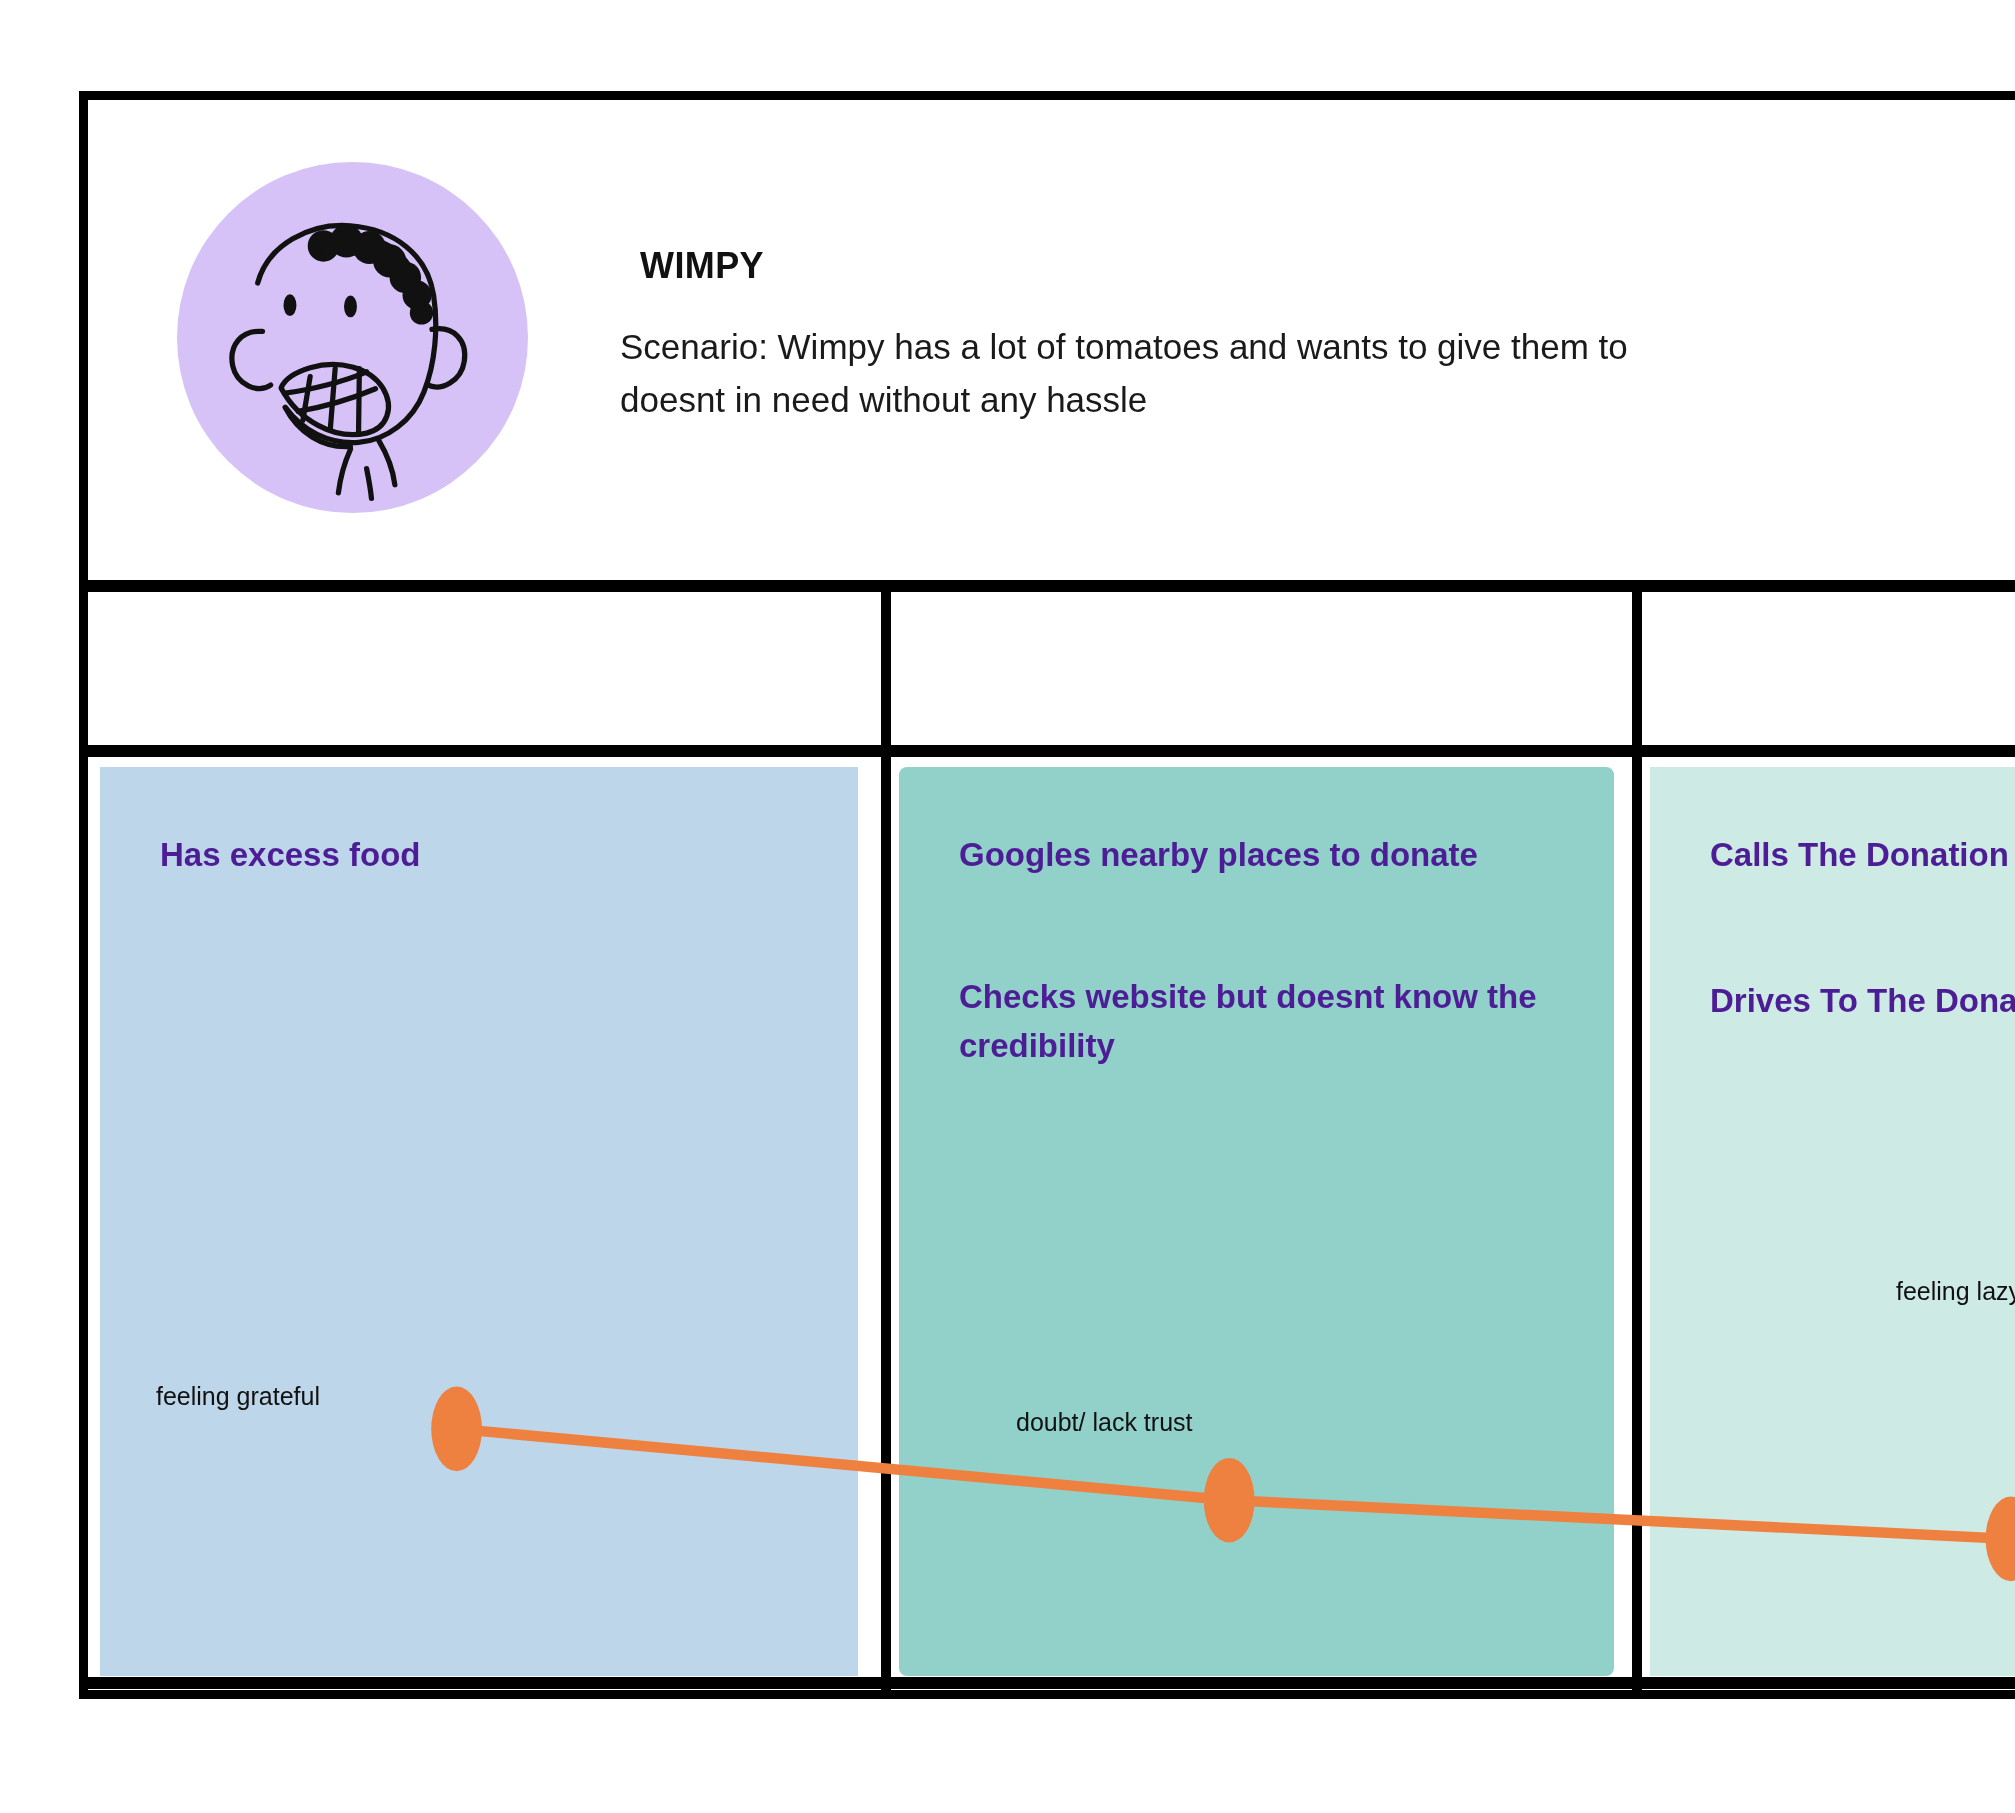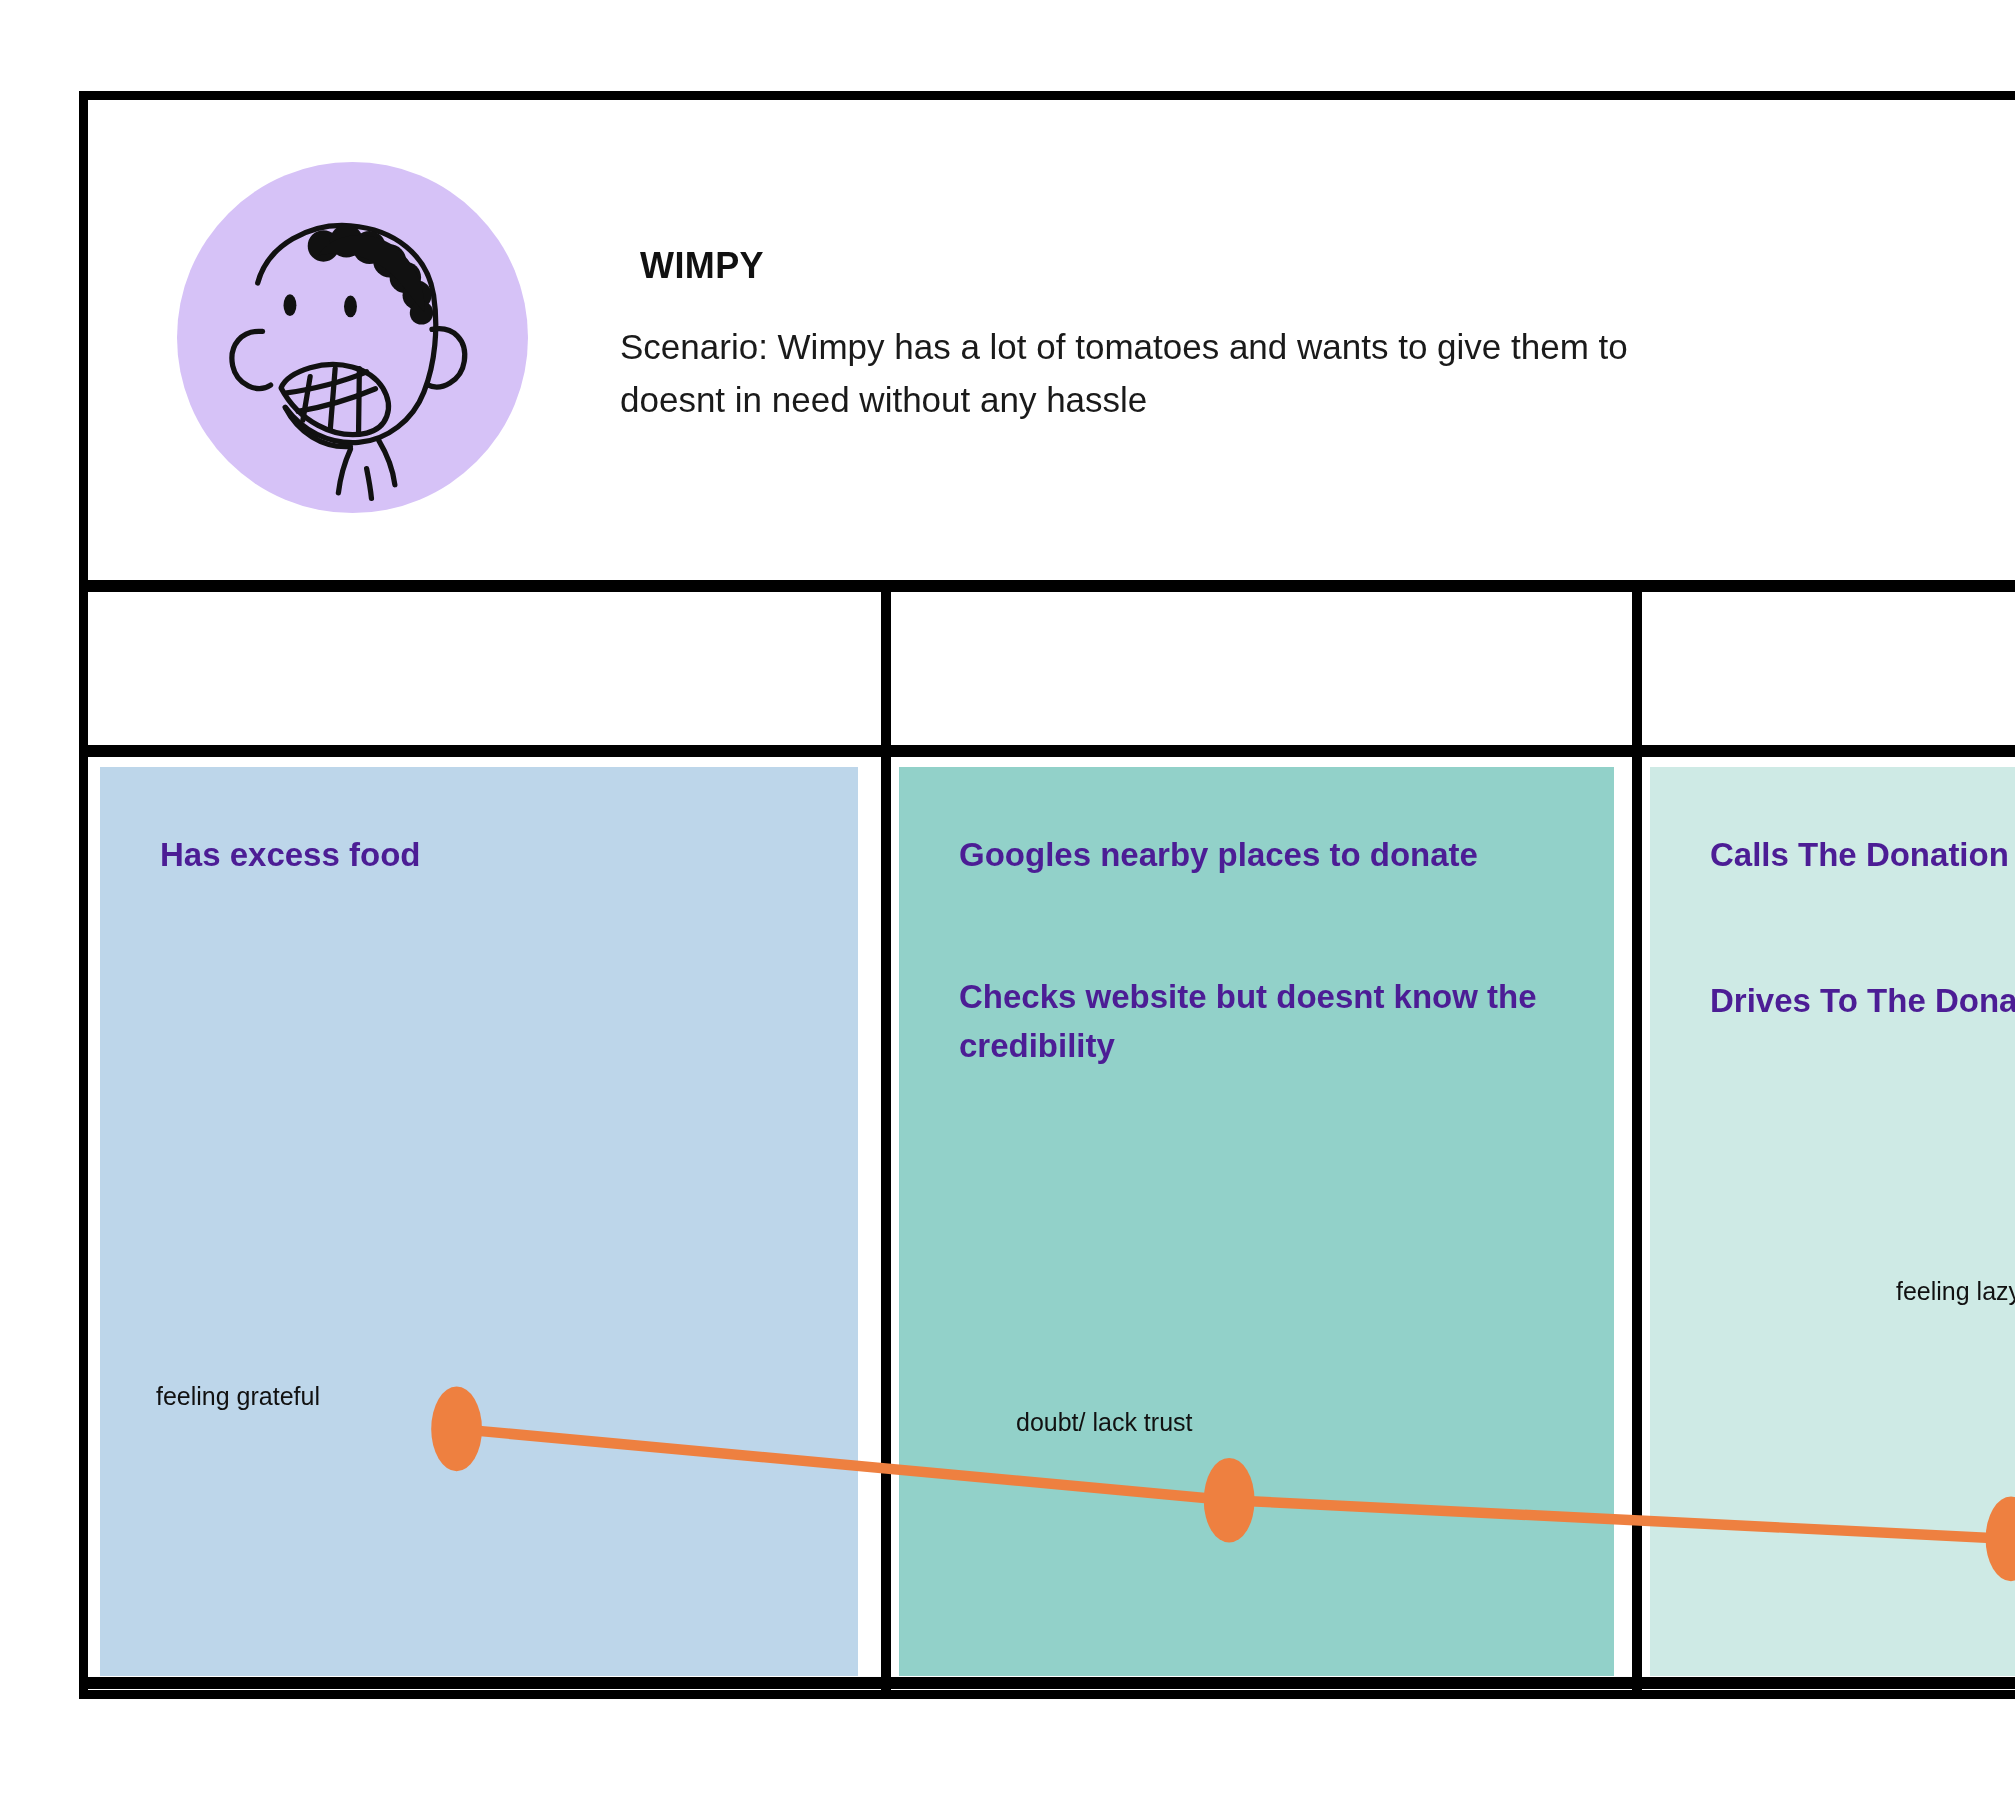--- a/index.html
+++ b/index.html
@@ -146,21 +146,21 @@
     <span>ACTION</span>
   </div>
 
   <div class="col-body" id="cb0" style="left: 100px; width: 758px; background: rgb(189, 214, 234);">
     <div class="col-body-inner">
       <div class="stmt" style="top:64px;">Has excess food</div>
       <div class="emo-label" style="left:56px;top:615px;">feeling grateful</div>
     </div>
   </div>
 
-  <div class="col-body" id="cb1" style="left: 899px; width: 715px; background: rgb(146, 209, 201);">
+  <div class="col-body" id="cb1" style="left: 899px; width: 715px; background: rgb(146, 209, 201); border-radius: 8px;">
     <div class="col-body-inner">
       <div class="stmt" style="top:64px;">Googles nearby places to donate</div>
       <div class="stmt" style="top:206px;">Checks website but doesnt know the credibility</div>
       <div class="emo-label" style="left:117px;top:641px;">doubt/ lack trust</div>
     </div>
   </div>
 
   <div class="col-body" id="cb2" style="left: 1650px; width: 715px; background: rgb(206, 234, 229);">
     <div class="col-body-inner">
       <div class="stmt" style="top:64px;">Calls The Donation Site</div>

